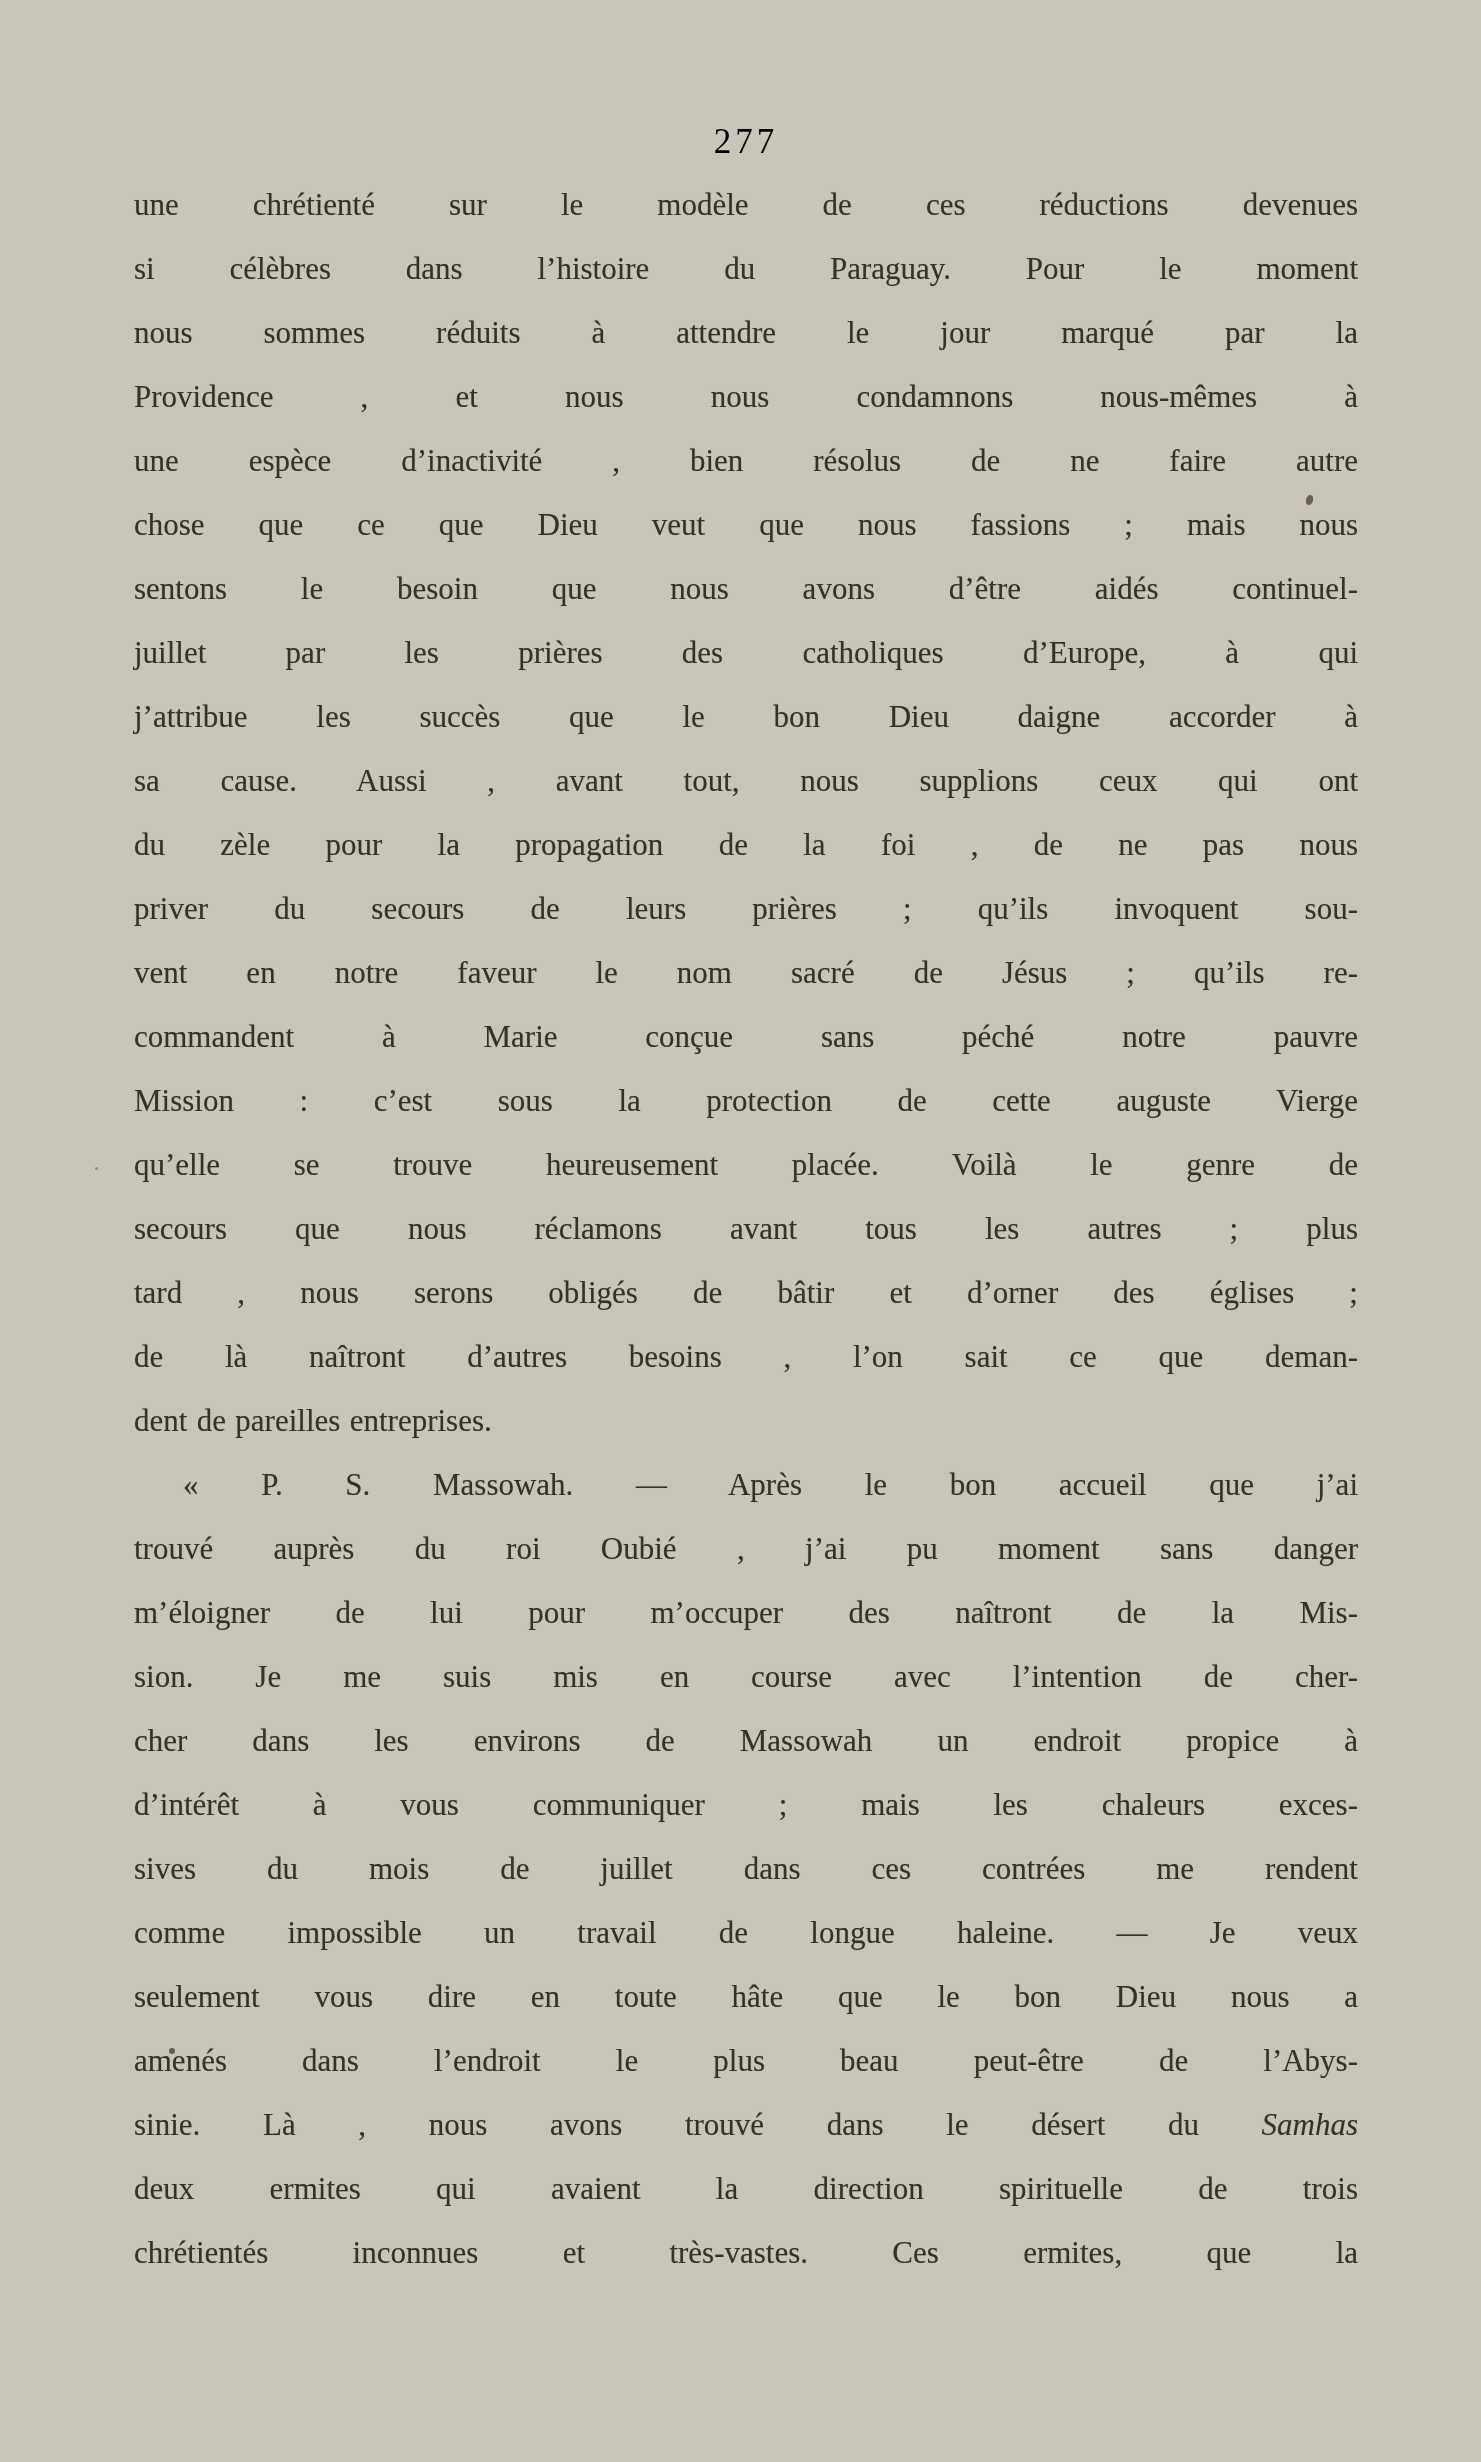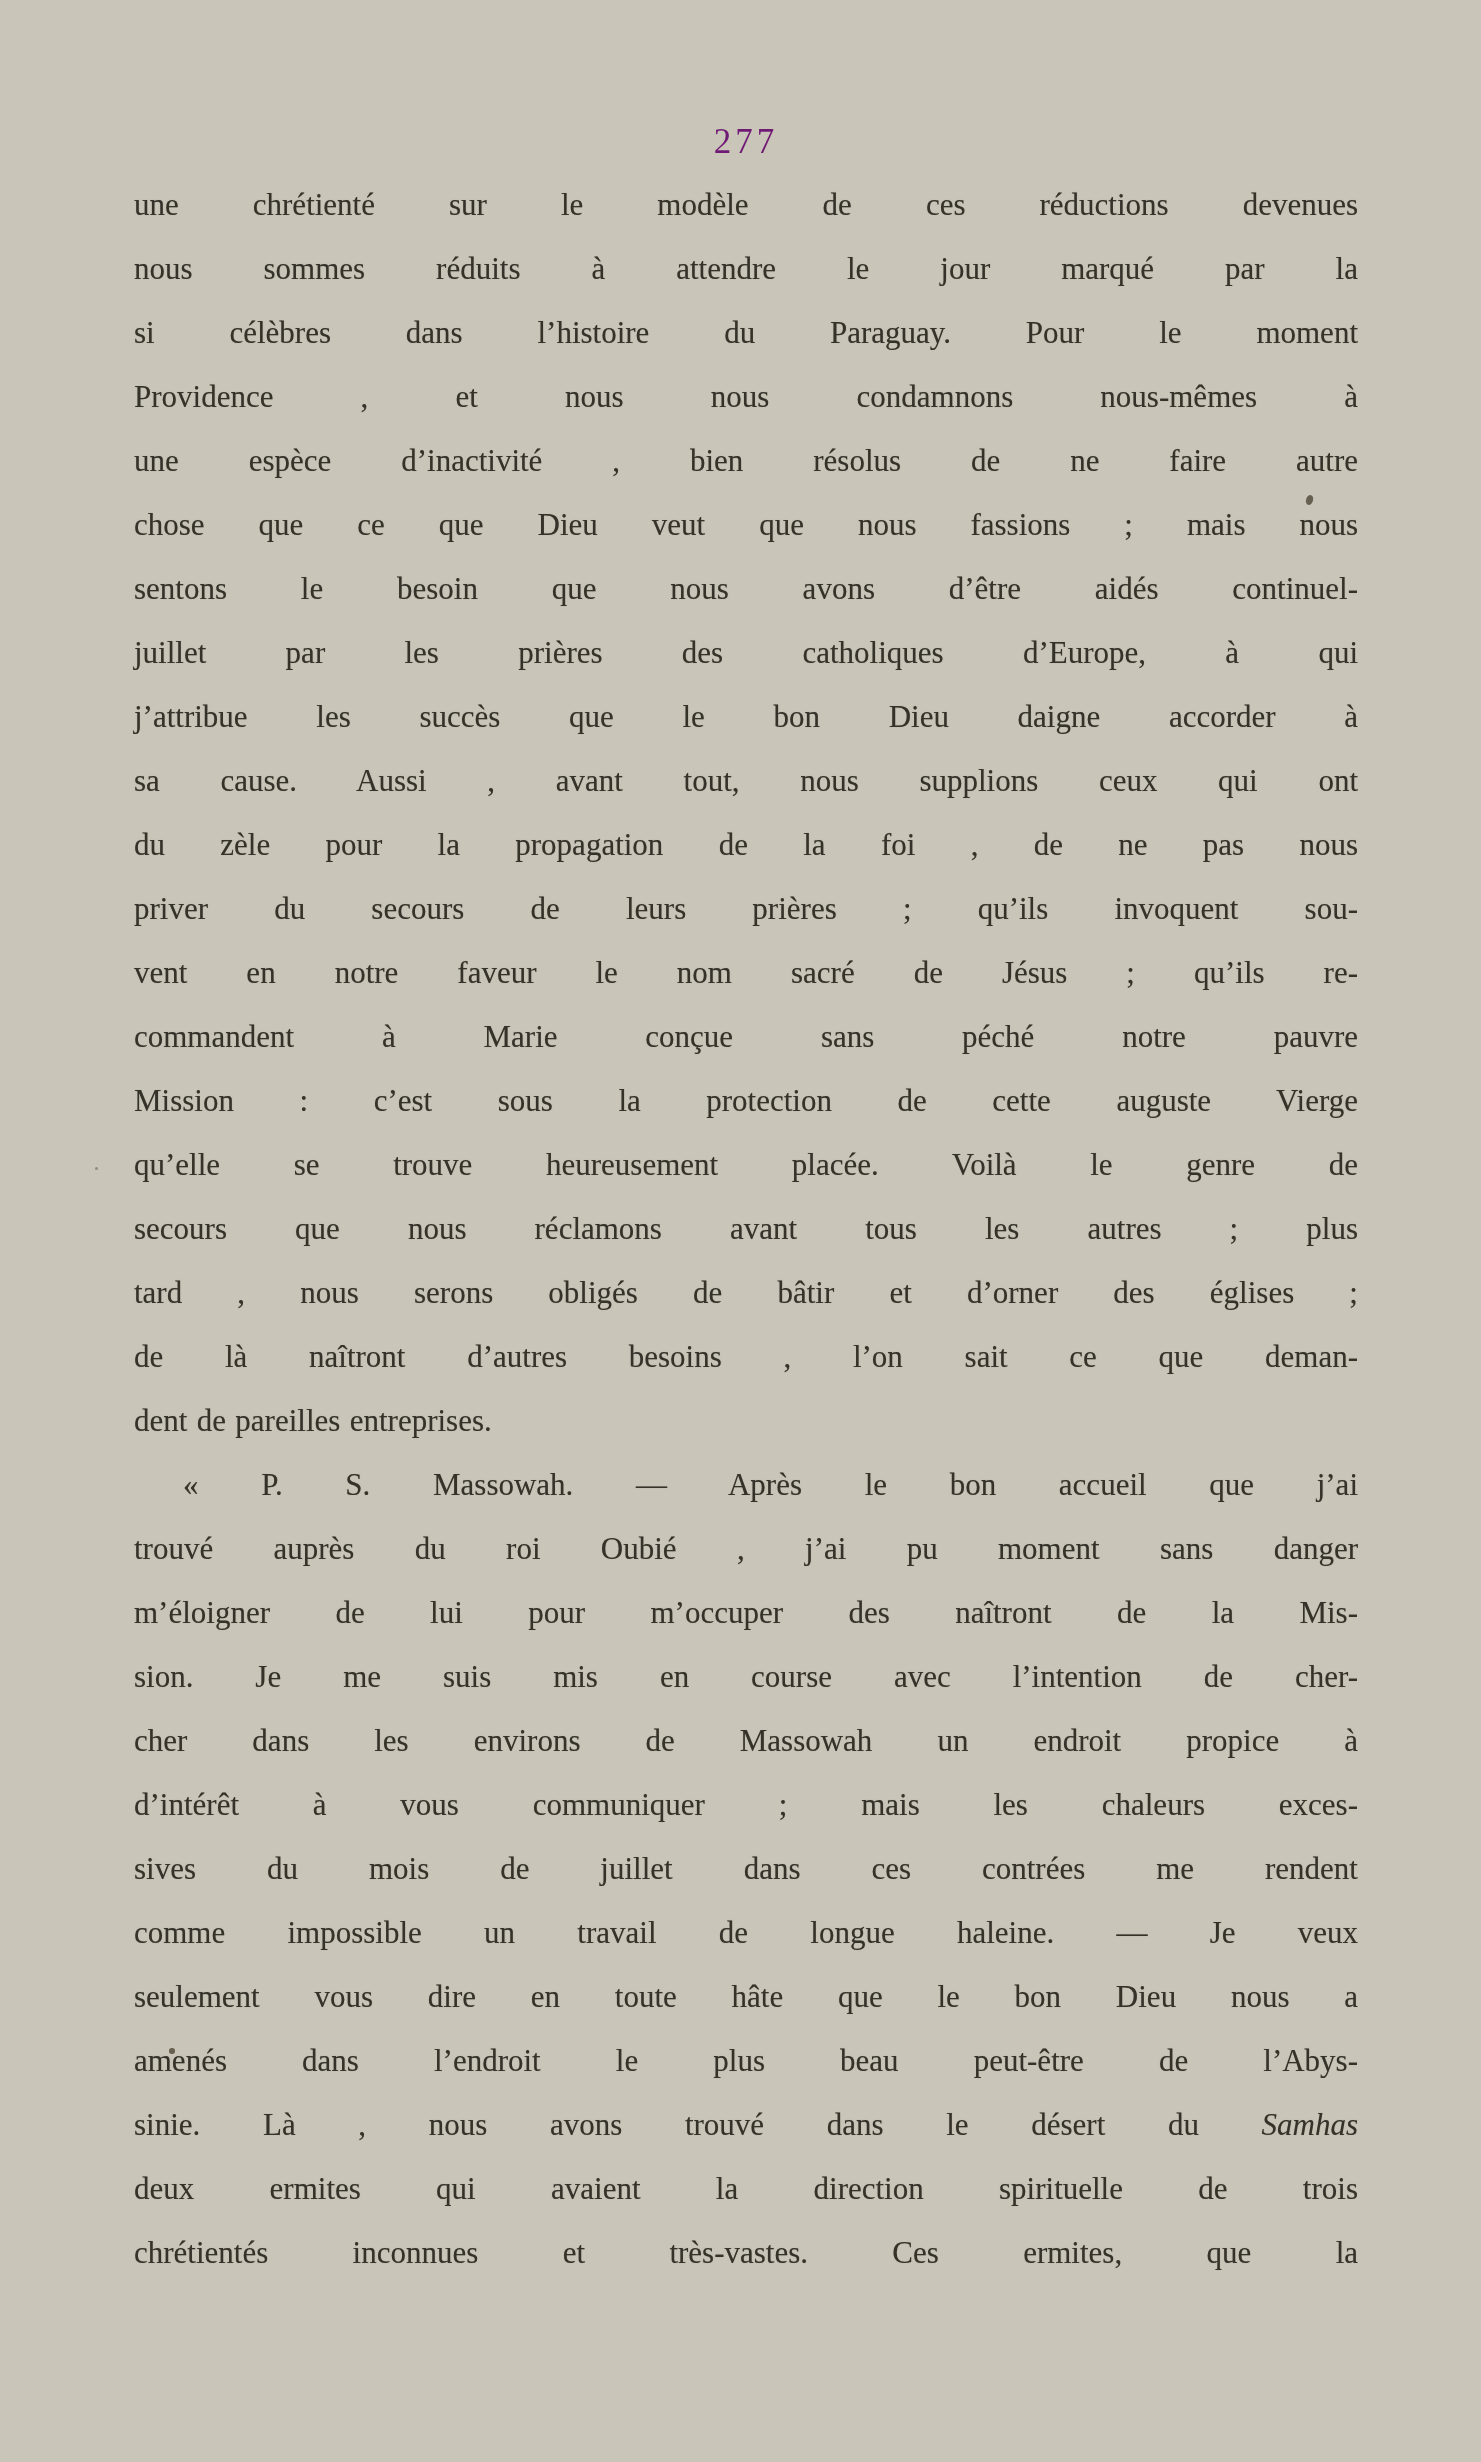--- a/index.html
+++ b/index.html
@@ -25,21 +25,21 @@
     position: absolute;
     left: 134px;
     top: 118px;
     width: 1224px;
   }
   .page-number {
     text-align: center;
     font-size: 35px;
     line-height: 47px;
     letter-spacing: 4px;
-    color: #701a75;
+    color: #000000;
     margin-bottom: 8px;
   }
   .body-text {
     width: 100%;
   }
   .line {
     font-size: 31px;
     line-height: 64px;
     text-align: justify;
     text-align-last: justify;
@@ -67,22 +67,22 @@
   .speck.s3 { left: 95px; top: 1167px; width: 3.2px; height: 3.2px; opacity: 0.45; }
 </style>
 </head>
 <body>
 
 <div class="page">
   <div class="content">
     <div class="page-number">277</div>
     <div class="body-text">
         <div class="line"><span>une chrétienté sur le modèle de ces réductions devenues</span></div>
+        <div class="line"><span>si célèbres dans l’histoire du Paraguay. Pour le moment</span></div>
         <div class="line"><span>nous sommes réduits à attendre le jour marqué par la</span></div>
-        <div class="line"><span>si célèbres dans l’histoire du Paraguay. Pour le moment</span></div>
         <div class="line"><span>Providence , et nous nous condamnons nous-mêmes à</span></div>
         <div class="line"><span>une espèce d’inactivité , bien résolus de ne faire autre</span></div>
         <div class="line"><span>chose que ce que Dieu veut que nous fassions ; mais nous</span></div>
         <div class="line"><span>sentons le besoin que nous avons d’être aidés continuel-</span></div>
         <div class="line"><span>juillet par les prières des catholiques d’Europe, à qui</span></div>
         <div class="line"><span>j’attribue les succès que le bon Dieu daigne accorder à</span></div>
         <div class="line"><span>sa cause. Aussi , avant tout, nous supplions ceux qui ont</span></div>
         <div class="line"><span>du zèle pour la propagation de la foi , de ne pas nous</span></div>
         <div class="line"><span>priver du secours de leurs prières ; qu’ils invoquent sou-</span></div>
         <div class="line"><span>vent en notre faveur le nom sacré de Jésus ; qu’ils re-</span></div>

